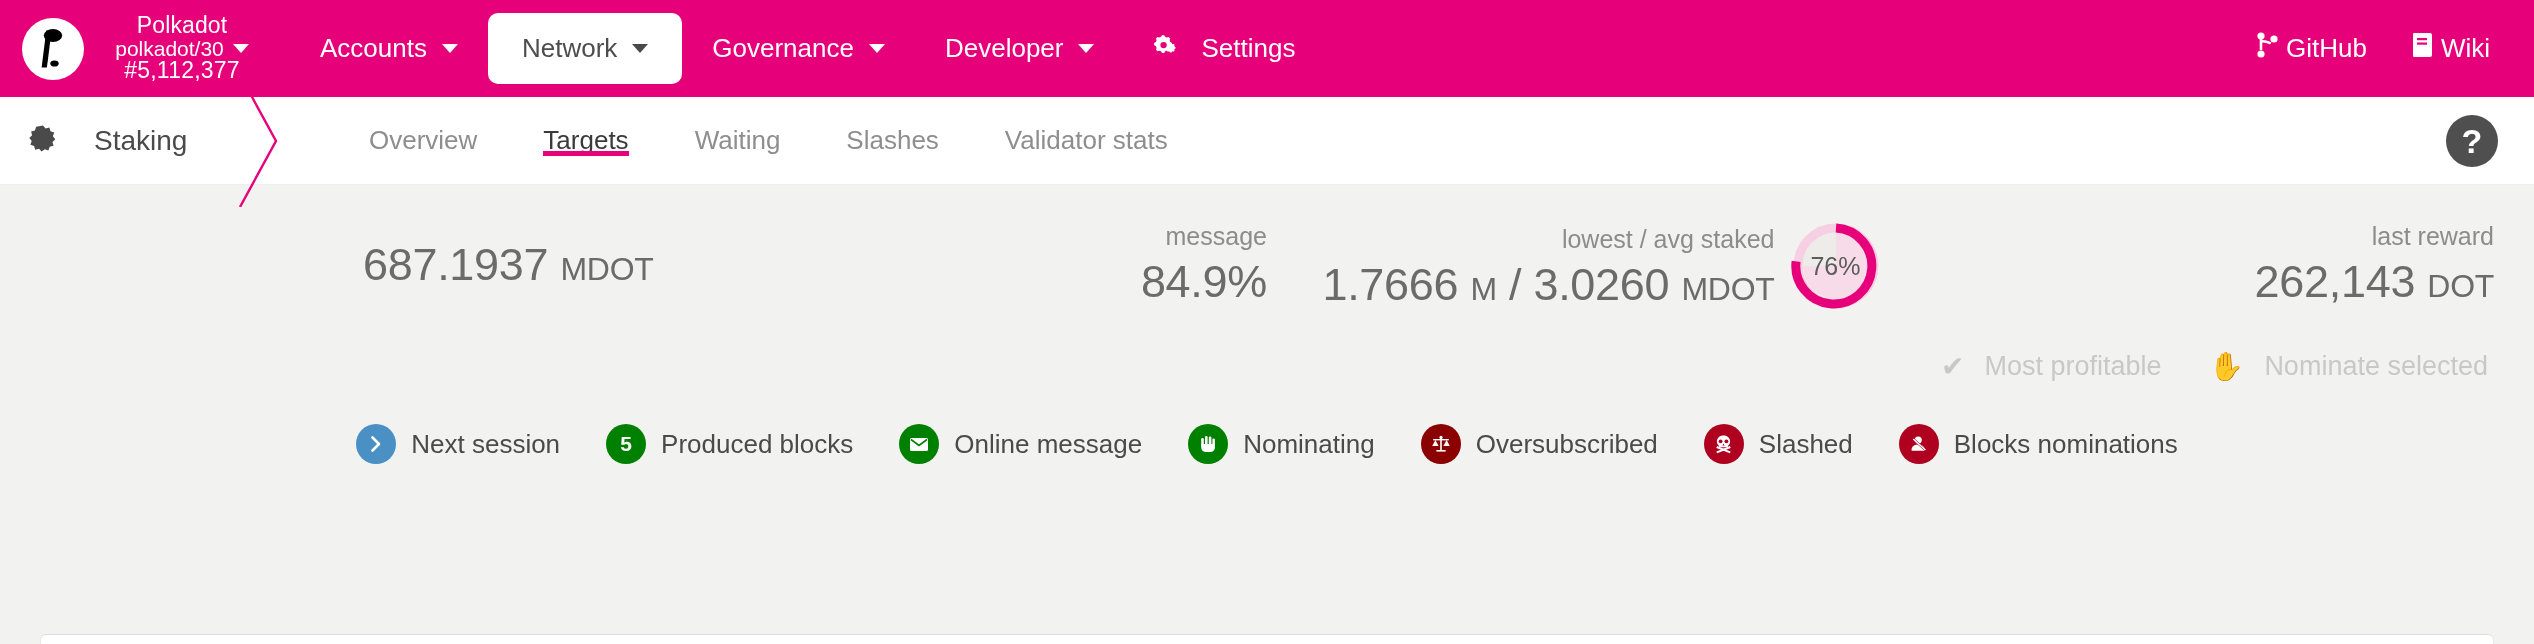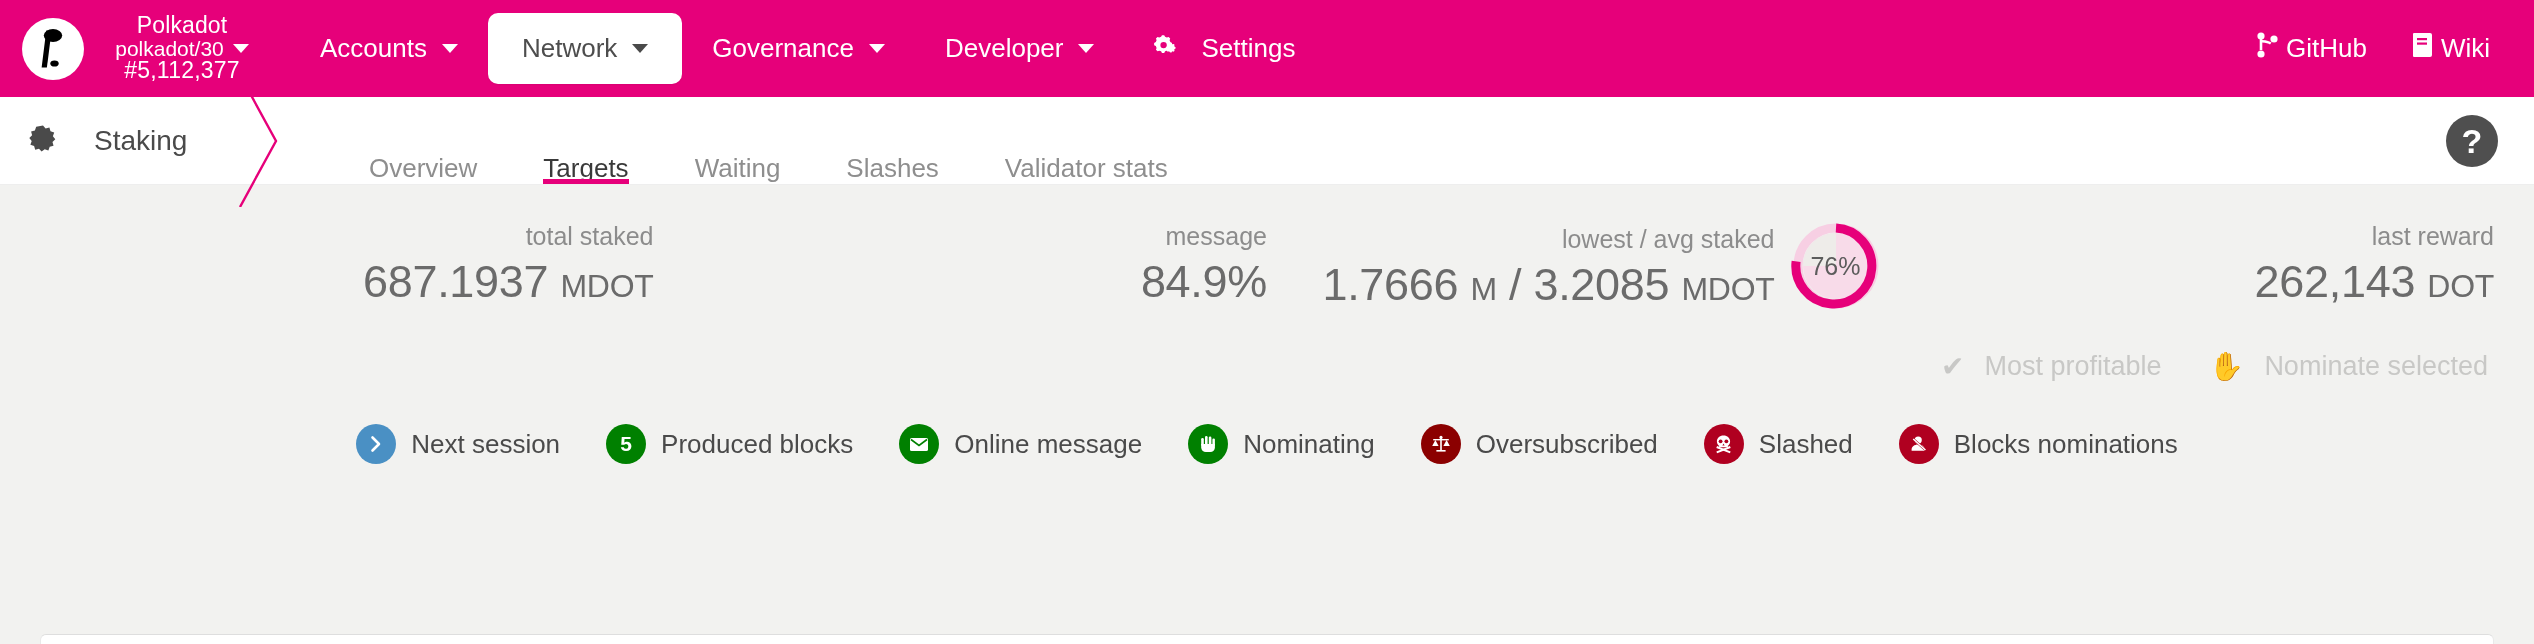--- a/index.html
+++ b/index.html
@@ -159,21 +159,21 @@
     left: 236px;
     top: -22px;
     width: 70px;
     height: 132px;
     pointer-events: none;
     z-index: 6;
   }
 
   .tabs {
     display: flex;
-    align-items: flex-end;
+    align-items: center;
     margin-left: 88px;
     gap: 0px;
   }
   .tab {
     position: relative;
     display: flex;
     align-items: center;
     padding: 0 33px;
     font-size: 26px;
     color: #8e8e8e;
@@ -459,36 +459,35 @@
     <span>?</span>
   </div>
 </div>
 
 <div class="content">
 
   <div class="summary-row">
 
     <div class="stat">
       <div class="stat-text">
-        <span class="stat-label">total staked</span>
         <span class="stat-value"><span>687.1937</span> <span class="unit">MDOT</span></span>
       </div>
     </div>
 
     <div class="stat">
       <div class="stat-text">
         <span class="stat-label">message</span>
         <span class="stat-value">84.9%</span>
       </div>
     </div>
 
     <div class="stat">
       <div class="stat-text">
         <span class="stat-label">lowest / avg staked</span>
-        <span class="stat-value"><span>1.7666</span> <span class="unit">M</span> <span class="sep">/</span> <span>3.2085</span> <span class="unit">MDOT</span></span>
+        <span class="stat-value"><span>1.7666</span> <span class="unit">M</span> <span class="sep">/</span> <span>3.0260</span> <span class="unit">MDOT</span></span>
       </div>
       <div class="donut">
         <svg width="90" height="90" viewBox="0 0 90 90" aria-hidden="true">
           <circle cx="45" cy="45" r="33" fill="#f8dbe9"></circle>
           <path d="M45 45 L45 12 A33 33 0 0 0 12 45 Z" fill="#eeece9"></path>
           <circle cx="45" cy="45" r="38" fill="none" stroke="#f7cfe3" stroke-width="9"></circle>
           <path d="M45 7 A38 38 0 1 1 5.1 40.4" fill="none" stroke="#e6007a" stroke-width="9"></path>
         </svg>
         <span class="pct">76%</span>
       </div>

